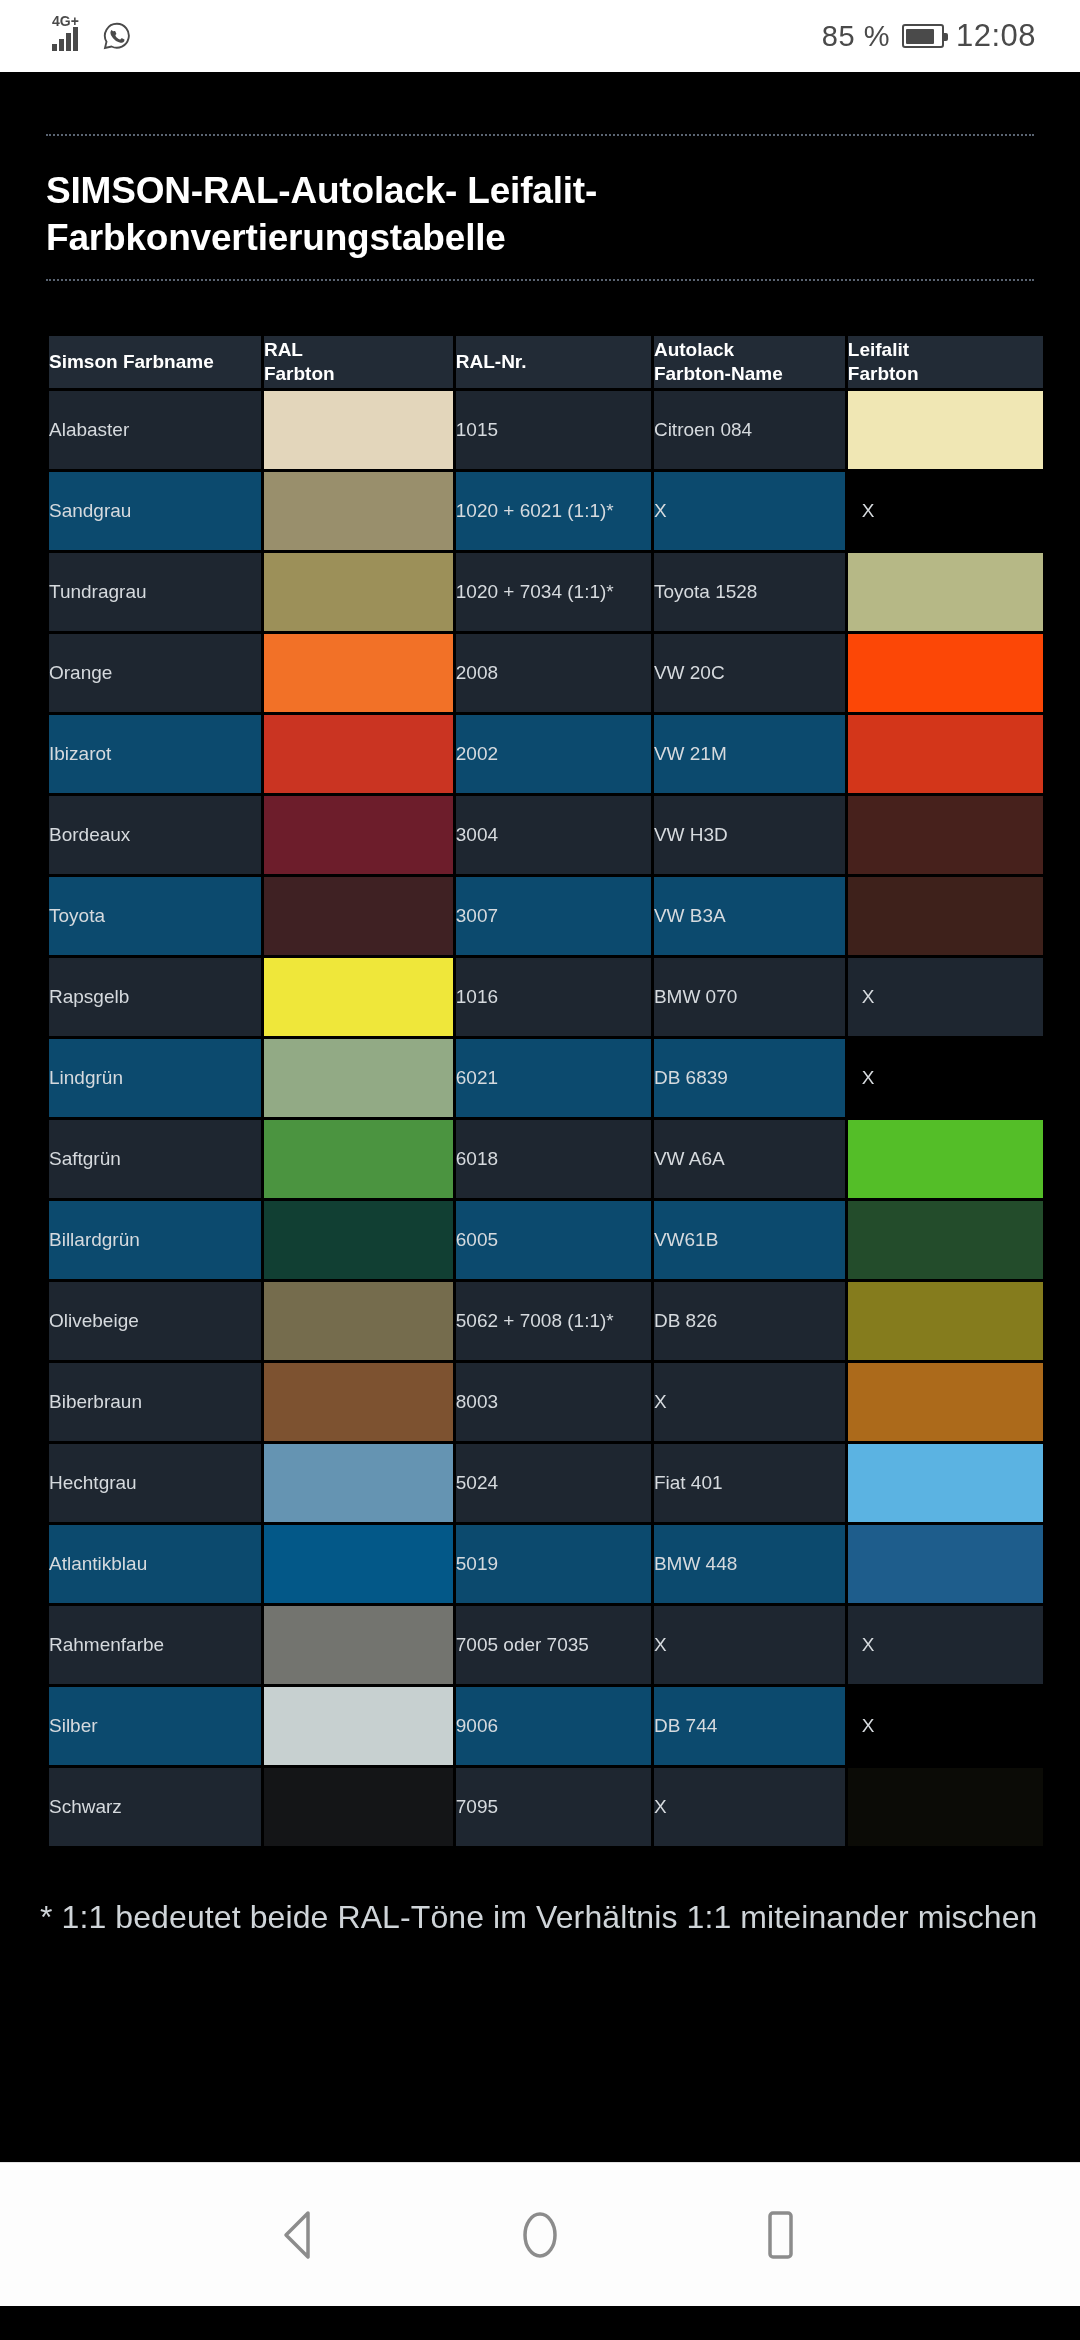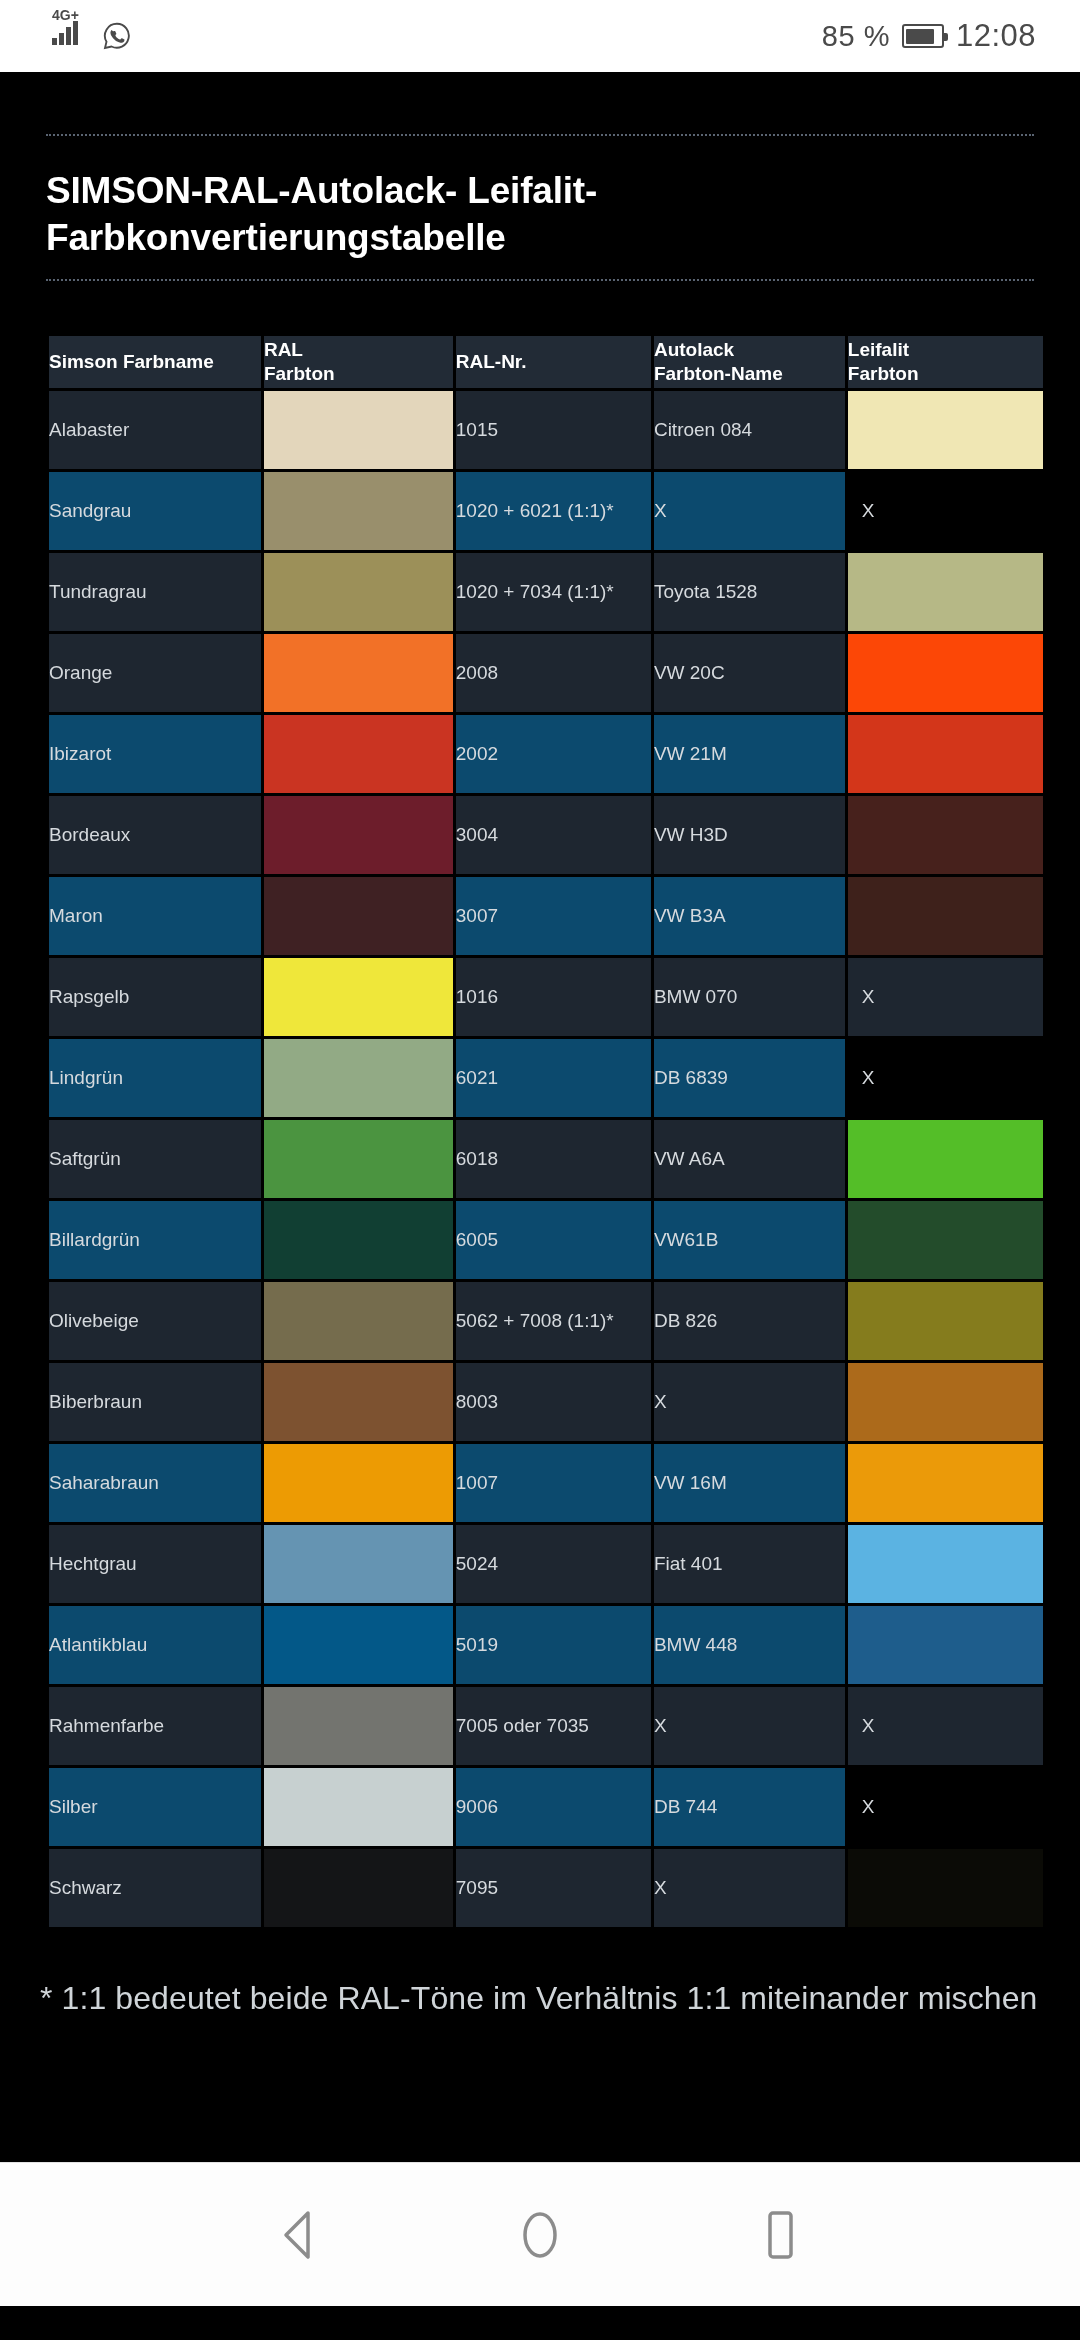--- a/index.html
+++ b/index.html
@@ -20,21 +20,21 @@
     height: 72px;
     background: #ffffff;
     display: flex;
     align-items: center;
     justify-content: space-between;
     padding: 0 44px 0 52px;
     box-sizing: border-box;
   }
   .sb-left {
     display: flex;
-    align-items: flex-start;
+    align-items: flex-end;
     gap: 24px;
   }
   .sb-right {
     display: flex;
     align-items: center;
     gap: 12px;
   }
   .sb-text {
     color: #4a4a4a;
     font-size: 29px;
@@ -317,21 +317,21 @@
             <td class="swatch">
               <span class="sw" style="background: rgb(109, 29, 43);"></span>
             </td>
             <td class="cell-text">3004</td>
             <td class="cell-text">VW H3D</td>
             <td class="swatch">
               <span class="sw" style="background: rgb(71, 33, 28);"></span>
             </td>
           </tr>
           <tr class="alt">
-            <td class="cell-text">Maron</td>
+            <td class="cell-text">Toyota</td>
             <td class="swatch">
               <span class="sw" style="background: rgb(63, 33, 35);"></span>
             </td>
             <td class="cell-text">3007</td>
             <td class="cell-text">VW B3A</td>
             <td class="swatch">
               <span class="sw" style="background: rgb(62, 33, 27);"></span>
             </td>
           </tr>
           <tr>
@@ -387,31 +387,20 @@
           </tr>
           <tr>
             <td class="cell-text">Biberbraun</td>
             <td class="swatch">
               <span class="sw" style="background: rgb(125, 82, 48);"></span>
             </td>
             <td class="cell-text">8003</td>
             <td class="cell-text">X</td>
             <td class="swatch">
               <span class="sw" style="background: rgb(172, 106, 27);"></span>
-            </td>
-          </tr>
-          <tr class="alt">
-            <td class="cell-text">Saharabraun</td>
-            <td class="swatch">
-              <span class="sw" style="background: rgb(237, 155, 3);"></span>
-            </td>
-            <td class="cell-text">1007</td>
-            <td class="cell-text">VW 16M</td>
-            <td class="swatch">
-              <span class="sw" style="background: rgb(235, 154, 9);"></span>
             </td>
           </tr>
           <tr>
             <td class="cell-text">Hechtgrau</td>
             <td class="swatch">
               <span class="sw" style="background: rgb(101, 148, 178);"></span>
             </td>
             <td class="cell-text">5024</td>
             <td class="cell-text">Fiat 401</td>
             <td class="swatch">

